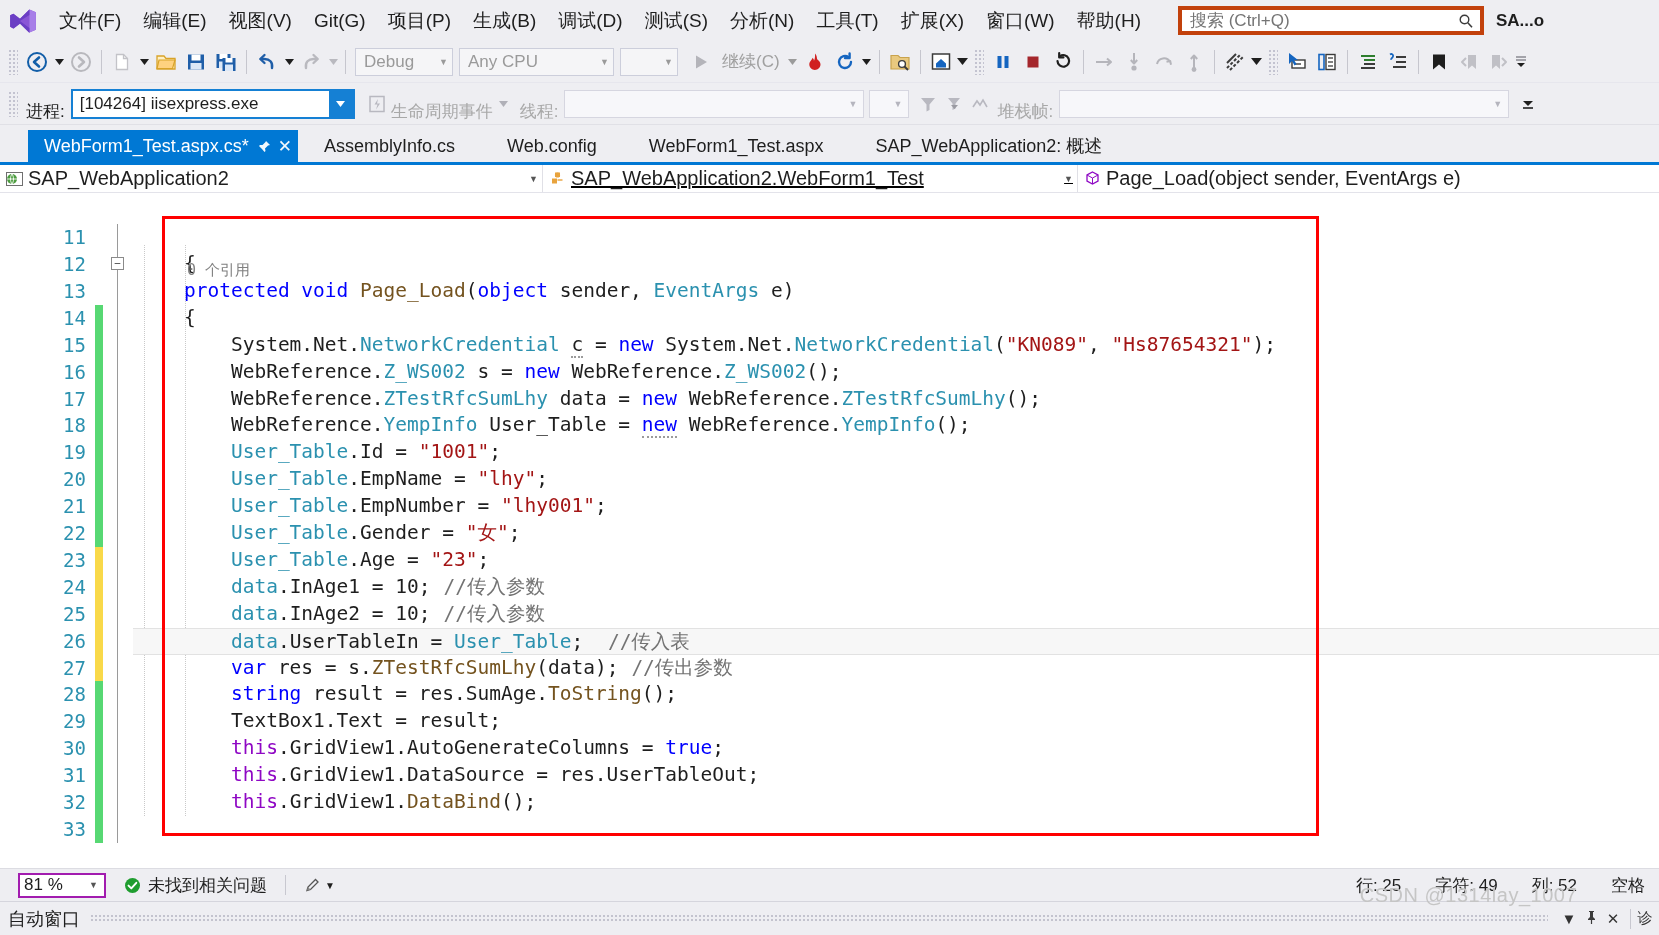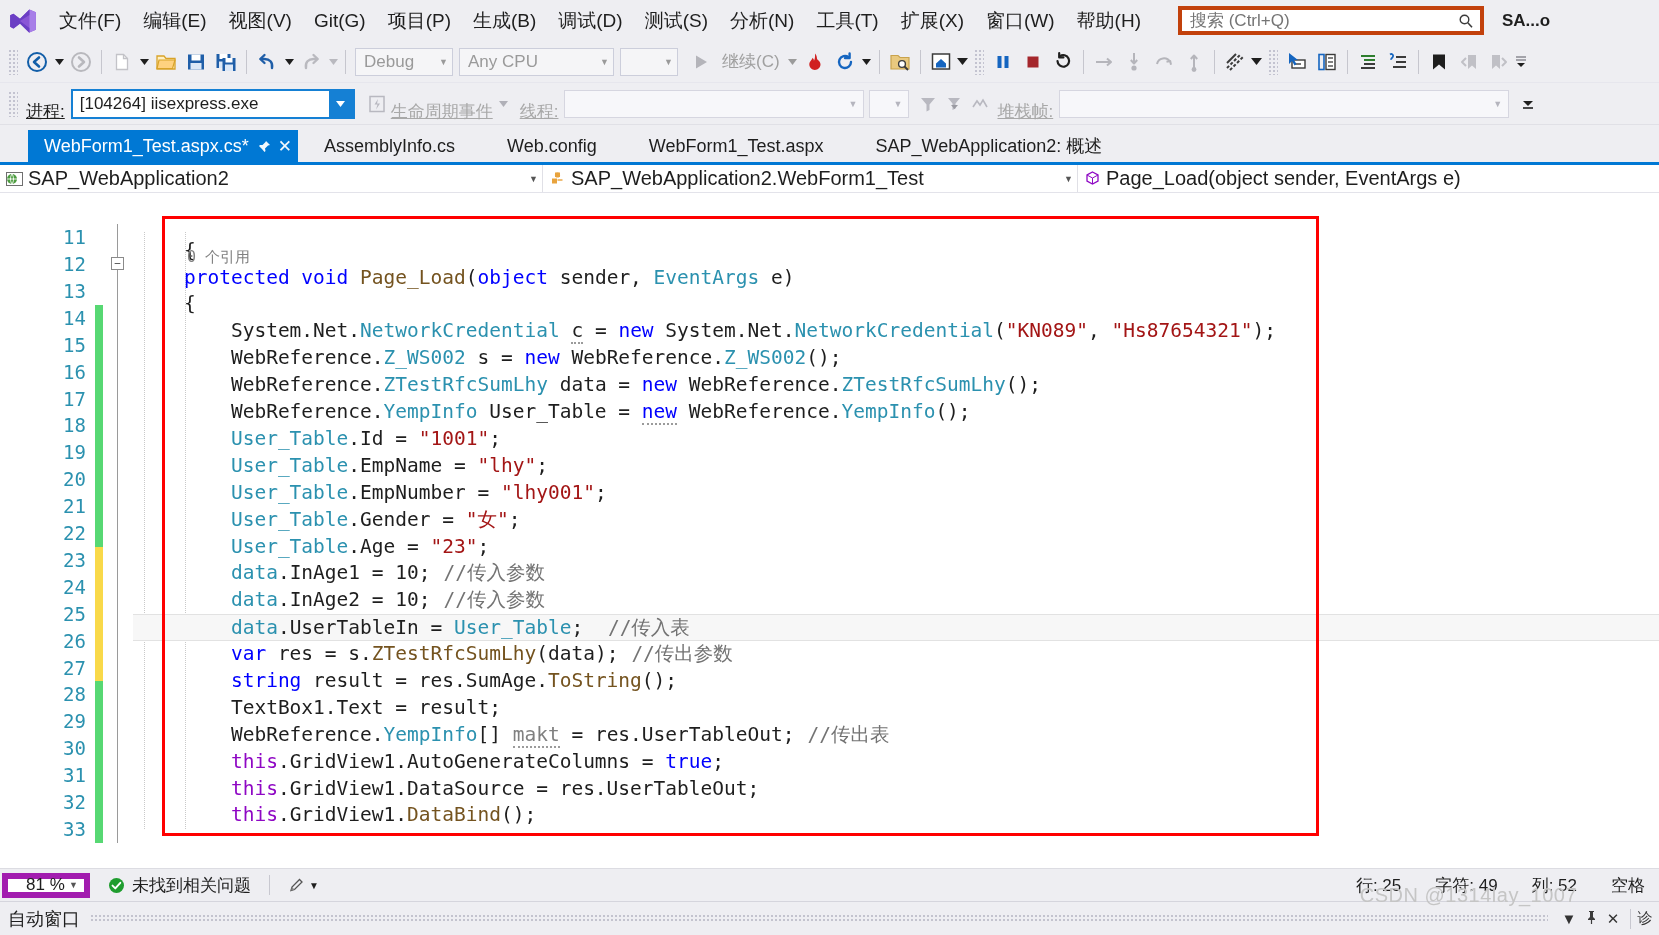--- a/index.html
+++ b/index.html
@@ -56,21 +56,21 @@
     color: #6d6d6d;
     font-family: "Liberation Sans", sans-serif;
     background: transparent;
   }
   .search-ico {
     position: absolute; right: 6px; top: 50%;
     transform: translateY(-50%);
     width: 16px; height: 16px;
   }
   .acct {
-    margin-left: 18px;
+    margin-left: 12px;
     font-size: 17px;
     font-weight: bold;
     color: #1e1e1e;
     white-space: nowrap;
   }
 
   
   .toolbar {
     height: 42px;
     flex: 0 0 42px;
@@ -121,21 +121,21 @@
   }
 
   
   .debugbar {
     height: 42px; flex: 0 0 42px;
     background: #eeeef2;
     display: flex; align-items: center;
     padding-left: 4px;
     border-bottom: 1px solid #e0e0e6;
   }
-  .db-label { font-size: 17px; color: #1e1e1e; margin: 16px 6px 0 4px; white-space: nowrap; text-decoration: underline; }
+  .db-label { font-size: 17px; color: #1e1e1e; margin: 16px 6px 0 4px; white-space: nowrap; }
   .db-label.dim { color: #a8a8a8; }
   .proc-combo {
     width: 284px; height: 30px;
     border: 2px solid #1580d4;
     background: #ffffff;
     display: flex; align-items: center;
     font-size: 17px; color: #1e1e1e;
     padding-left: 7px;
     position: relative;
   }
@@ -202,21 +202,21 @@
   }
   .navcell .nc-text {
     font-size: 20px; color: #1e1e1e;
     white-space: nowrap; margin-left: 5px;
   }
   .navcell .nc-arrow {
     margin-left: auto; padding-left: 14px;
     font-size: 9px; color: #555;
   }
   .nc1 { width: 543px; }
-  .nc2 { width: 535px; }
+  .nc2 { width: 535px; text-decoration: underline; }
   .nc3 { flex: 1; border-right: none; }
 
   
   .editor {
     flex: 1 1 auto;
     position: relative;
     background: #ffffff;
     overflow: hidden;
     display: flex;
     align-items: center;
@@ -317,25 +317,25 @@
   .statusbar {
     height: 33px; flex: 0 0 33px;
     background: #eeeef2;
     display: flex; align-items: center;
     border-top: 1px solid #dcdce2;
     font-size: 17px; color: #1e1e1e;
     position: relative;
   }
   .zoom-combo {
     width: 88px; height: 25px;
-    margin-left: 2px;
-    border: 6px solid #a21caf;
+    margin-left: 18px;
+    border: 2px solid #a21caf;
     background: #ffffff;
     display: flex; align-items: center;
-    padding: 0 4px 0 18px;
+    padding: 0 4px 0 4px;
     font-size: 17px;
     position: relative;
   }
   .zoom-combo .cbx-arrow { position: absolute; right: 6px; font-size: 9px; color: #555; }
   .st-item { margin-left: 18px; display: flex; align-items: center; white-space: nowrap; }
   .st-sep { width: 1px; height: 20px; background: #c8c8d0; margin-left: 18px; }
   .st-right { margin-left: auto; display: flex; align-items: center; padding-right: 14px; }
   .st-right .st-item { margin-left: 34px; }
 
   
@@ -919,21 +919,20 @@
 
       <div class="codeline current"><span class="t">        data</span><span class="n">.UserTableIn = </span><span class="t">User_Table</span><span class="n">; </span><span class="c">//传入表</span></div>
 
 
       <div class="codeline"><span class="k">        var</span><span class="n"> res = s.</span><span class="m">ZTestRfcSumLhy</span><span class="n">(data);</span><span class="c">//传出参数</span></div>
 
       <div class="codeline"><span class="k">        string</span><span class="n"> result = res.SumAge.</span><span class="m">ToString</span><span class="n">();</span></div>
 
       <div class="codeline"><span class="n">        TextBox1.Text = result;</span></div>
 
-      <div class="codeline"><span class="n">        WebReference.</span><span class="t">YempInfo</span><span class="n">[] </span><span class="n sq" style="color:#808080;">makt</span><span class="n"> = res.UserTableOut;</span><span class="c">//传出表</span></div>
 
       <div class="codeline"><span class="p">        this</span><span class="n">.GridView1.AutoGenerateColumns = </span><span class="k">true</span><span class="n">;</span></div>
 
       <div class="codeline"><span class="p">        this</span><span class="n">.GridView1.DataSource = res.UserTableOut;</span></div>
 
       <div class="codeline"><span class="p">        this</span><span class="n">.GridView1.</span><span class="m">DataBind</span><span class="n">();</span></div>
     </div>
 
     <div class="redbox" style="left:162px; top:23px; width:1157px; height:620px;"></div>
   </div>

